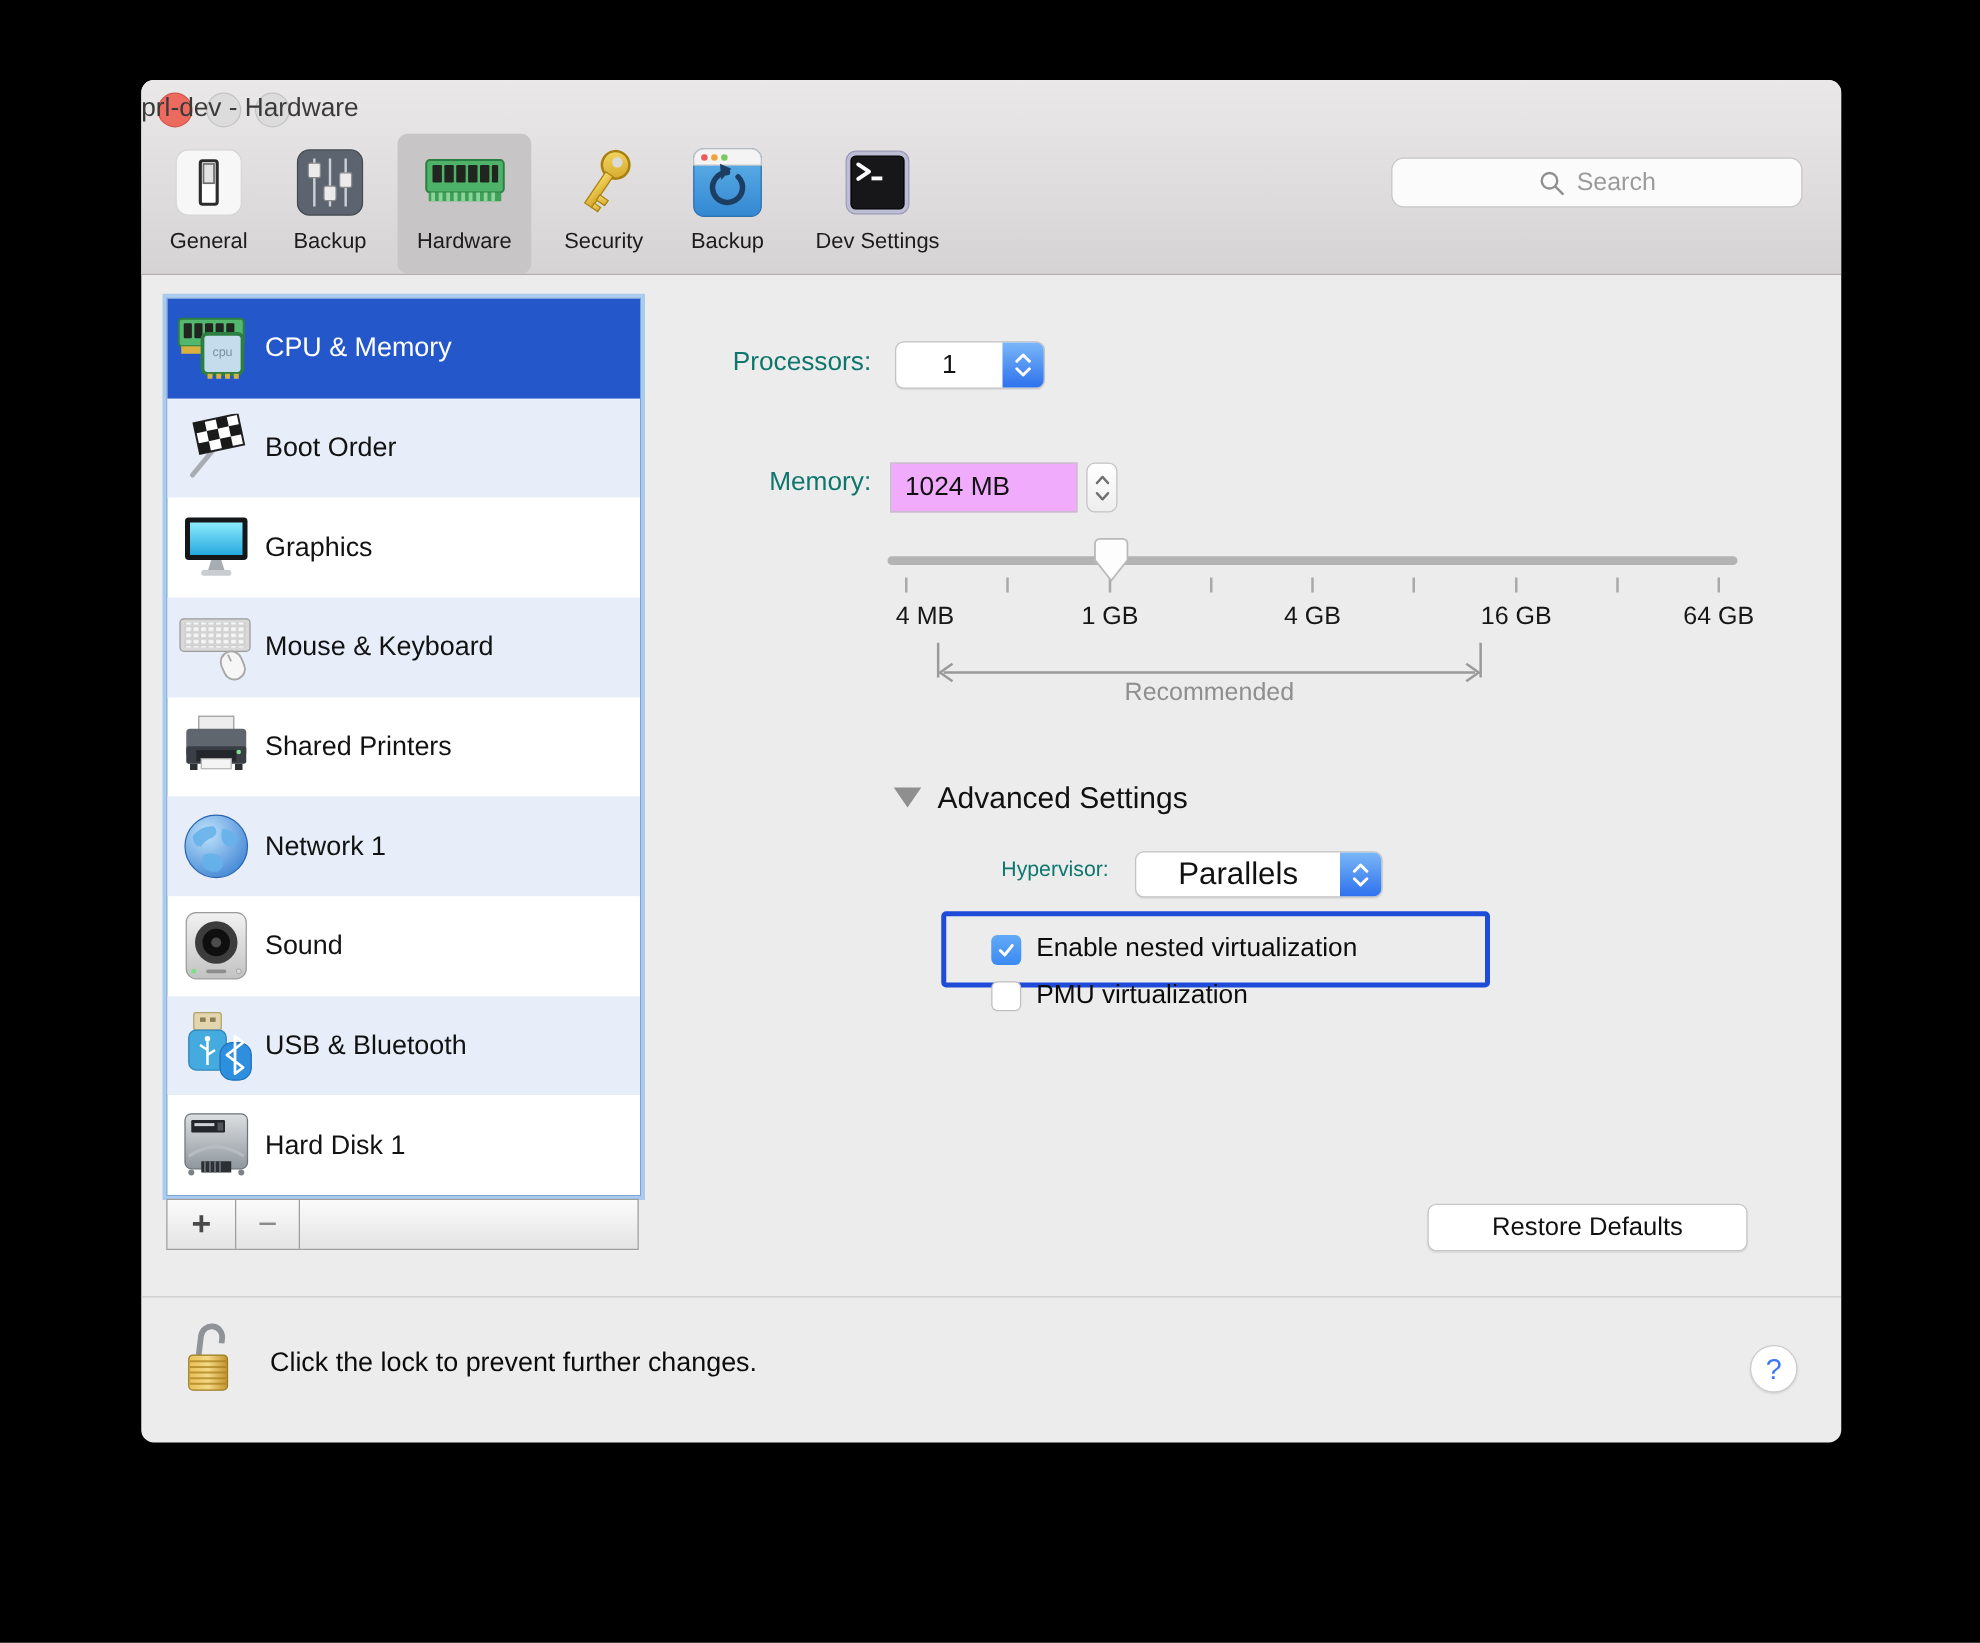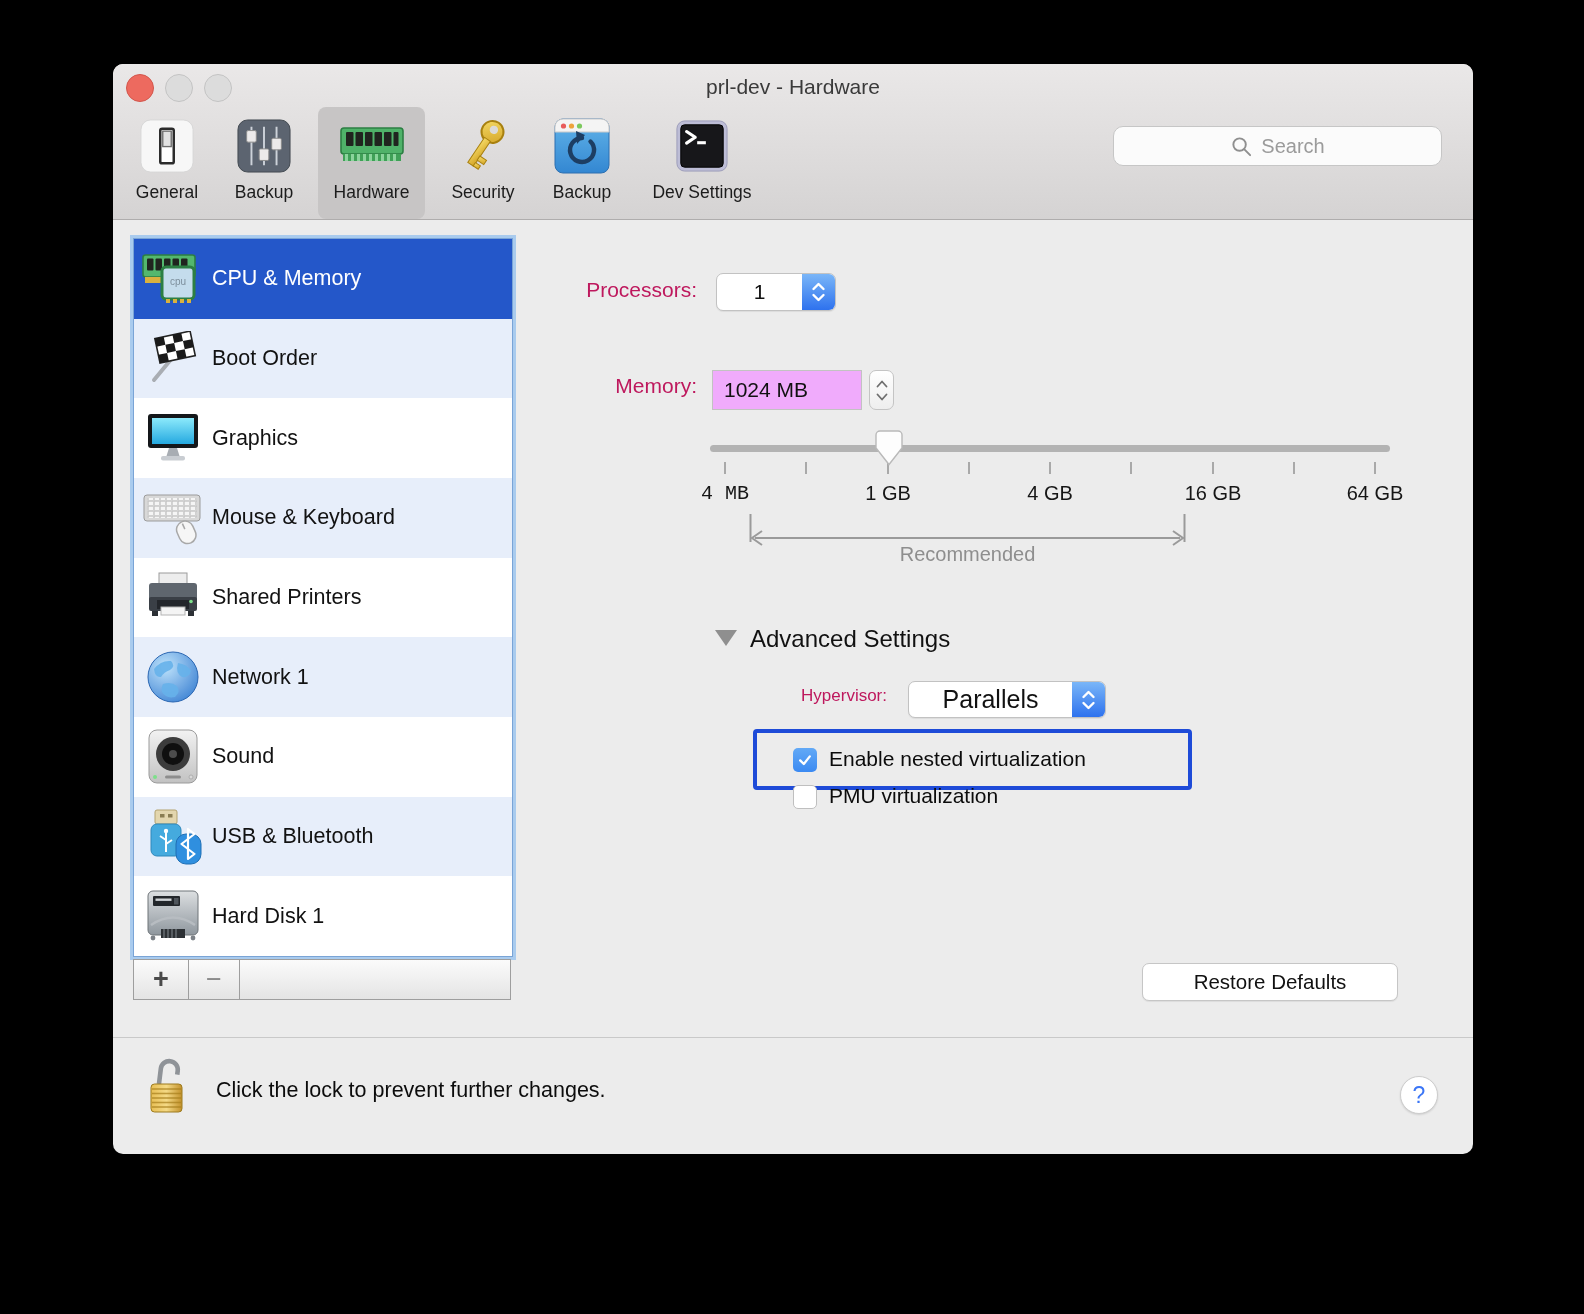--- a/index.html
+++ b/index.html
@@ -7,21 +7,21 @@
        -webkit-font-smoothing:antialiased;}
   .window{position:absolute;left:113px;top:64px;width:1360px;height:1090px;background:#ececec;
           border-radius:10px;overflow:hidden;box-shadow:0 18px 50px rgba(0,0,0,.55);}
   
   .toolbar{position:absolute;left:0;top:0;width:100%;height:155px;
            background:linear-gradient(#eae8e8,#d5d3d3);border-bottom:1px solid #afadad;}
   .traffic{position:absolute;top:10px;width:26px;height:26px;border-radius:50%;}
   .tl-close{left:13px;background:#ed6a5f;border:1px solid #d2564c;}
   .tl-min{left:52px;background:#dcdcdc;border:1px solid #c3c3c3;}
   .tl-zoom{left:91px;background:#dcdcdc;border:1px solid #c3c3c3;}
-  .win-title{position:absolute;top:11px;left:0;width:100%;text-align:center;font-size:21px;
+  .win-title{position:absolute;top:11px;left:0;width:100%;text-align:left;font-size:21px;
              font-weight:500;color:#3a3a3a;}
   .tb-item{position:absolute;top:43px;height:112px;display:flex;flex-direction:column;
            align-items:center;border-radius:8px;}
   .tb-item.selected{background:#c7c5c5;}
   .tb-icon{height:66px;display:flex;align-items:center;justify-content:center;margin-top:6px;}
   .tb-label{font-size:17.5px;color:#1c1c1c;margin-top:3px;white-space:nowrap;}
   .searchbox{position:absolute;left:1000px;top:62px;width:327px;height:38px;background:#fbfbfb;
              border:1px solid #c6c6c6;border-radius:10px;display:flex;align-items:center;
              justify-content:center;gap:8px;}
   .search-text{font-size:20px;color:#9b9b9b;}
@@ -33,21 +33,21 @@
   .side-row.selected{background:#2457c9;}
   .side-icon{width:78px;display:flex;justify-content:center;align-items:flex-start;flex:none;}
   .side-label{font-size:21.5px;color:#121212;}
   .side-row.selected .side-label{color:#fff;}
   .pm-bar{position:absolute;left:20px;top:895px;width:378px;height:41px;box-sizing:border-box;
           border:1px solid #9e9e9e;background:linear-gradient(#fbfbfb,#e4e4e4);display:flex;}
   .pm-cell{width:54px;border-right:1px solid #9e9e9e;display:flex;align-items:center;
            justify-content:center;font-size:27px;color:#4a4a4a;font-weight:600;}
   .pm-cell.minus{width:50px;color:#8b8b8b;font-weight:400;}
   
-  .flabel{position:absolute;font-size:21px;color:#be185d;text-align:right;white-space:nowrap;}
+  .flabel{position:absolute;font-size:21px;color:#0f766e;text-align:right;white-space:nowrap;}
   .popup{position:absolute;height:38px;background:#fff;border:1px solid #c2c2c2;border-radius:7px;
          display:flex;box-shadow:0 1px 1px rgba(0,0,0,.07);box-sizing:border-box;}
   .popup-value{flex:1;display:flex;align-items:center;justify-content:center;font-size:21px;color:#111;}
   .popup-cap{width:33px;border-radius:0 6px 6px 0;background:linear-gradient(#7ab6f8,#2e72ee);
              display:flex;align-items:center;justify-content:center;}
   .textfield{position:absolute;background:#f0abfc;border:1px solid #c2c2c2;box-sizing:border-box;
              font-size:21px;color:#111;display:flex;align-items:center;padding-left:11px;}
   .stepper{position:absolute;width:25px;height:40px;background:linear-gradient(#fff,#eee);
            border:1px solid #c4c4c4;border-radius:7px;box-sizing:border-box;display:flex;
            flex-direction:column;align-items:center;justify-content:center;gap:5px;}
@@ -417,21 +417,21 @@
   <div class="tick" style="left:936px;"></div>
     <div class="tick" style="left:1017px;"></div>
   <div class="tick" style="left:1099px;"></div>
     <div class="tick" style="left:1180px;"></div>
   <div class="tick" style="left:1261px;"></div>
   <div class="thumb">
     <svg width="28" height="36" viewBox="0 0 28 36">
       <path d="M5 1 h18 a4 4 0 0 1 4 4 v13 L14 34.5 L1 18 V5 a4 4 0 0 1 4 -4 z" fill="#fdfdfd" stroke="#b9b9b9" stroke-width="1.4"></path>
     </svg>
   </div>
-  <div class="tick-label" style="left:567px;font-family:Liberation Mono, monospace;">4 MB</div>
+  <div class="tick-label" style="left:582px;">4 MB</div>
   <div class="tick-label" style="left:730px;">1 GB</div>
   <div class="tick-label" style="left:892px;">4 GB</div>
   <div class="tick-label" style="left:1055px;">16 GB</div>
   <div class="tick-label" style="left:1217px;">64 GB</div>
 
   <svg style="position:absolute;left:636px;top:450px;" width="437" height="32" viewBox="0 0 437 32">
     <line x1="1.5" y1="0" x2="1.5" y2="28" stroke="#9a9a9a" stroke-width="2"></line>
     <line x1="435.5" y1="0" x2="435.5" y2="28" stroke="#9a9a9a" stroke-width="2"></line>
     <line x1="6" y1="24" x2="431" y2="24" stroke="#9a9a9a" stroke-width="2"></line>
     <polyline points="13,17 3,24 13,31" fill="none" stroke="#9a9a9a" stroke-width="2"></polyline>

